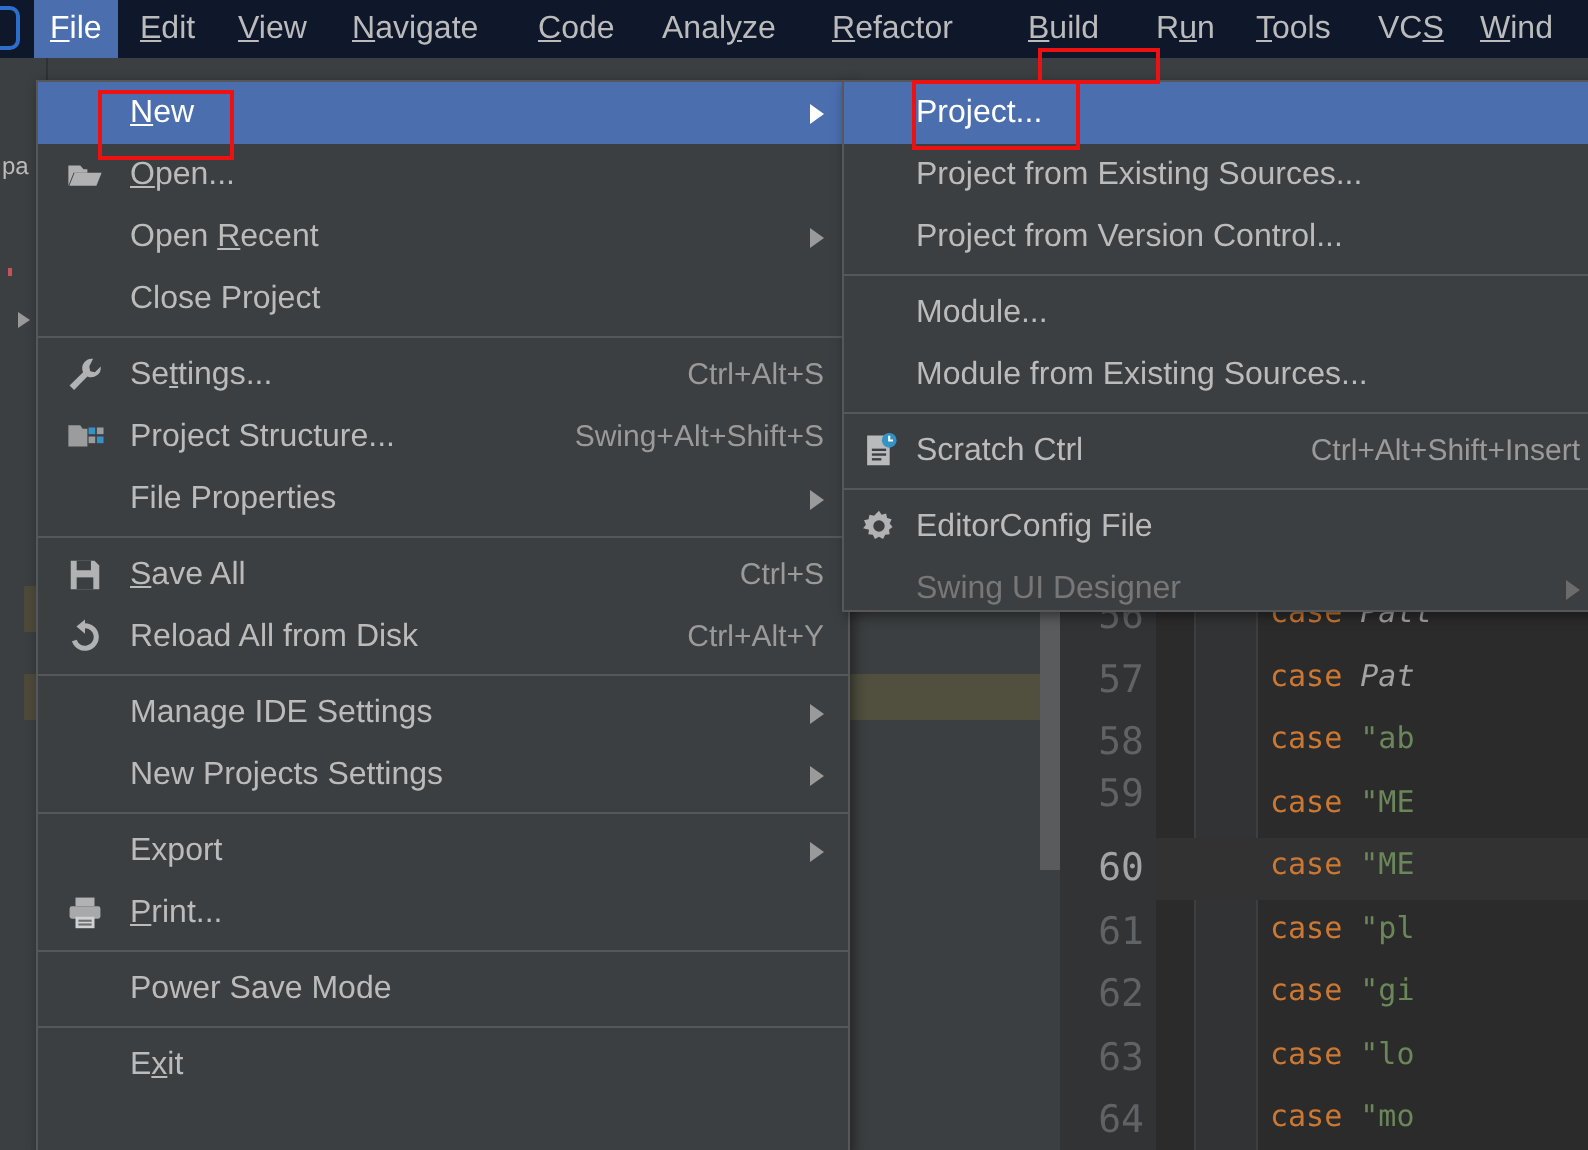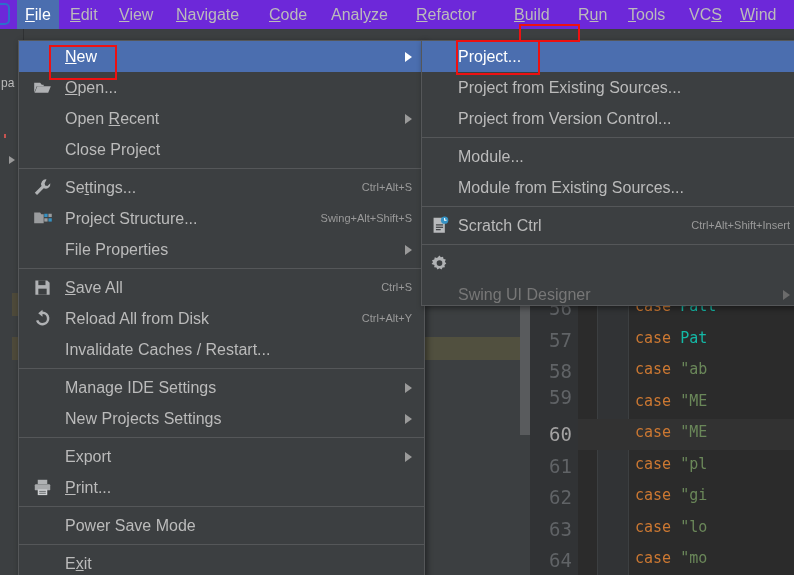--- a/index.html
+++ b/index.html
@@ -134,28 +134,28 @@
   .lnum.cur { color: #a4a3a3; }
   .codeline {
     position: absolute;
     left: 635px;
     font-family: "DejaVu Sans Mono", monospace;
     font-size: 15px;
     white-space: pre;
   }
   .kw { color: #cc7832; }
   .str { color: #6a8759; }
-  .cls { color: #14b8a6; }
+  .cls { color: #a3a3a3; font-style: italic; }
 
   
   .menubar {
     position: absolute;
     left: 0; top: 0;
     width: 794px; height: 29px;
-    background: #6d28d9;
+    background: #0f172a;
     z-index: 20;
   }
   .logo {
     position: absolute;
     left: -6px; top: 3px;
     width: 20px; height: 22px;
   }
   .mb-item {
     position: absolute;
     top: 0;
@@ -205,21 +205,21 @@
     position: absolute;
     left: 46px;
     top: 0;
     text-align: right;
   }
   #new-submenu .mi .lbl { left: 36px; }
   .mi .sc {
     position: absolute;
     right: 12px;
     top: 0;
-    font-size: 11px;
+    font-size: 15px;
     color: #9a9a9a;
   }
   .mi u { text-decoration: underline; }
   .arrow {
     position: absolute;
     right: 12px; top: 11px;
     width: 0; height: 0;
     border-left: 7px solid #9a9a9a;
     border-top: 5px solid transparent;
     border-bottom: 5px solid transparent;
@@ -370,23 +370,20 @@
         <span class="lbl"><u>S</u>ave All</span>
         <span class="sc">Ctrl+S</span>
       </div>
       <div class="mi">
         <svg class="ico" viewBox="0 0 16 16">
           <path d="M8 2.2a5.8 5.8 0 1 1-5.5 7.6l2-.6A3.7 3.7 0 1 0 8 4.3V6.6L4.4 3.6 8 .6z" fill="#b0b2b4"></path>
         </svg>
         <span class="lbl">Reload All from Disk</span>
         <span class="sc">Ctrl+Alt+Y</span>
       </div>
-      <div class="mi">
-        <span class="lbl">Invalidate Caches / Restart...</span>
-      </div>
       <div class="sep"></div>
       <div class="mi">
         <span class="lbl">Manage IDE Settings</span>
         <span class="arrow"></span>
       </div>
       <div class="mi">
         <span class="lbl">New Projects Settings</span>
         <span class="arrow"></span>
       </div>
       <div class="sep"></div>
@@ -443,20 +440,21 @@
         </svg>
         <span class="lbl">Scratch Ctrl</span>
         <span class="sc">Ctrl+Alt+Shift+Insert</span>
       </div>
       <div class="sep"></div>
       <div class="mi">
         <svg class="ico" viewBox="0 0 16 16">
           <path d="M8 1.2l1.1 1.6 1.9-.5.4 1.9 1.9.5-.8 1.8 1.2 1.5-1.5 1.2.3 1.9-1.9.2-.9 1.7-1.7-.9-1.7.9-.9-1.7-1.9-.2.3-1.9L1.3 8.5 2.5 7l-.8-1.8 1.9-.5.4-1.9 1.9.5z" fill="#b0b2b4"></path>
           <circle cx="8" cy="7.6" r="2.4" fill="#3c3f41"></circle>
         </svg>
+        <span class="lbl">EditorConfig File</span>
       </div>
       <div class="mi disabled">
         <span class="lbl">Swing UI Designer</span>
         <span class="arrow"></span>
       </div>
     </div>
 
   <div class="redbox" id="redbox-new"></div>
   <div class="redbox" id="redbox-proj"></div>
   <div class="redbox" id="redbox-build"></div>

